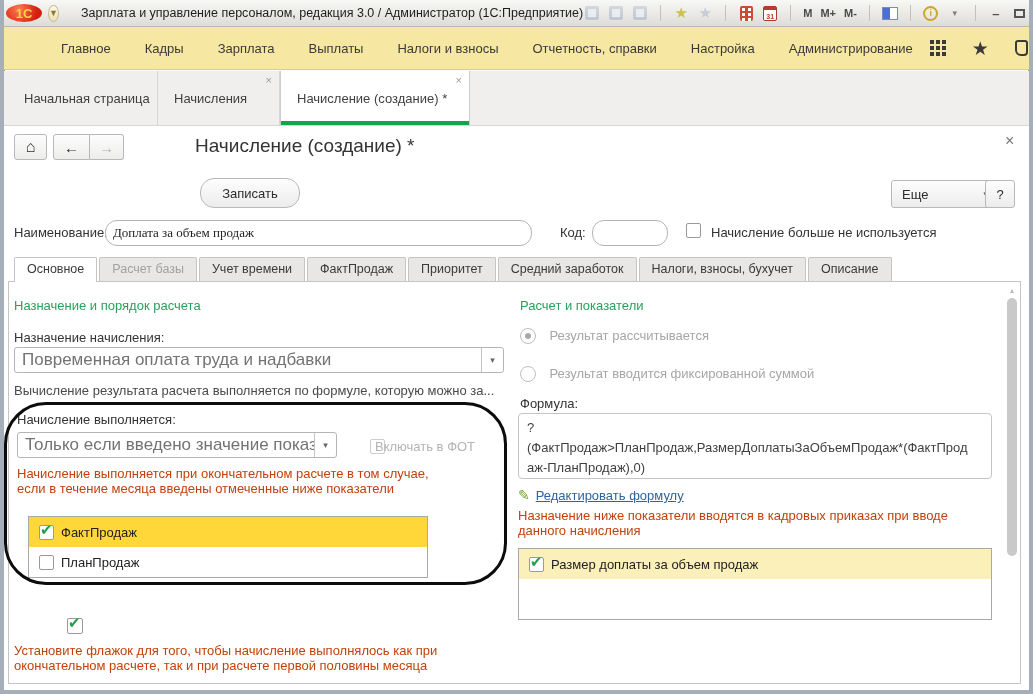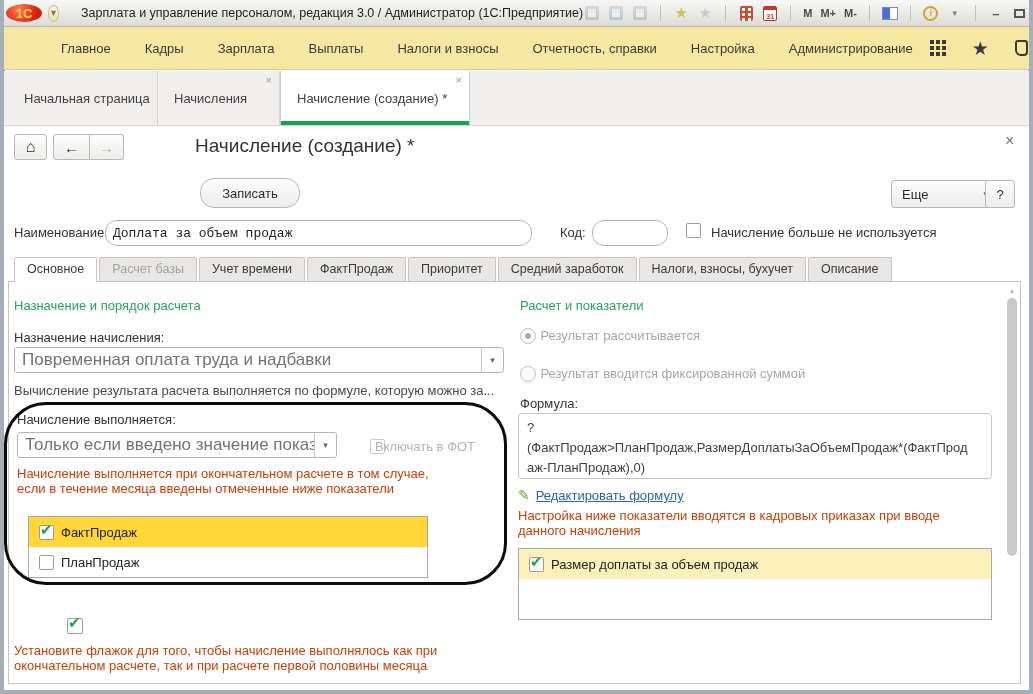--- a/index.html
+++ b/index.html
@@ -77,21 +77,21 @@
     background:linear-gradient(#fdfdfd,#ececec);border:1px solid #b8b8b8;border-radius:3px;
     font-size:13px;color:#2c2c2c;padding:0 14px;}
   .btn-primary{left:10px;top:52px;background:linear-gradient(#ffe263,#ffd11f);border-color:#dfb900;font-weight:bold;}
   .btn-save{left:196px;top:52px;width:100px;border-radius:14px;}
   .btn-more{left:887px;top:54px;width:108px;height:28px;justify-content:space-between;padding:0 10px;}
   .btn-more .caret{font-size:9px;color:#555;}
   .btn-help{left:981px;top:54px;width:30px;height:28px;}
 
   .lbl{font-size:13px;color:#333;white-space:nowrap;}
   .txtinput{position:absolute;height:26px;border:1px solid #b5b5b5;border-radius:12px;background:#fff;
-    font-family:Liberation Mono, monospace;font-size:13px;color:#222;padding:0 7px;}
+    font-family:Liberation Serif, serif;font-size:13px;color:#222;padding:0 7px;}
 
   .cb{position:relative;display:inline-block;width:15px;height:15px;background:#fff;
     border:1px solid #9a9a9a;border-radius:2px;vertical-align:middle;}
   .cb.disabled{border-color:#cccccc;}
   .cb .tick{position:absolute;left:0px;top:-5px;font-size:15px;color:#1fa046;}
   .cb16{width:16px;height:16px;}
 
   
   .subtabs{left:10px;top:131px;display:flex;z-index:3;}
   .subtab{height:24px;line-height:23px;padding:0 12px;background:#e9e7e5;border:1px solid #c6c4c2;
@@ -110,21 +110,21 @@
     color:#666;font-size:9px;}
 
   .listbox{position:absolute;border:1px solid #a9a9a9;background:#fff;z-index:2;}
   .lrow{height:30px;display:flex;align-items:center;padding-left:10px;font-size:13px;color:#222;gap:7px;}
   .lrow.hl-strong{background:#ffd739;}
   .lrow.hl-pale{background:#fbf0ba;}
 
   .radio{display:inline-block;width:16px;height:16px;border:1px solid #bdbdbd;border-radius:50%;
     background:#fff;vertical-align:middle;position:relative;}
   .radio.sel::after{content:"";position:absolute;left:4px;top:4px;width:6px;height:6px;border-radius:50%;background:#a9a9a9;}
-  .radio-lbl{font-size:13px;color:#a6a6a6;vertical-align:middle;}
+  .radio-lbl{font-size:13px;color:#a6a6a6;margin-left:9px;vertical-align:middle;}
 
   .formula-box{position:absolute;border:1px solid #c4c4c4;border-radius:4px;background:#fff;
     font-size:13px;color:#3f3f3f;line-height:20px;padding:4px 8px;white-space:pre-line;}
   .pencil{color:#6a9a2f;font-size:14px;margin-right:6px;}
   .linktext{font-size:13px;color:#2e64a0;text-decoration:underline;}
   .vscroll-up{position:absolute;left:1002px;top:160px;width:12px;text-align:center;font-size:8px;color:#b9b9b9;}
   .vscroll-thumb{position:absolute;left:1003px;top:172px;width:10px;height:258px;background:#c9c9c9;border-radius:5px;}
 
   .annotation-oval{left:0;top:276px;width:503px;height:183px;border:3px solid #0c0c0c;border-radius:42px;
     z-index:6;pointer-events:none;}
@@ -298,21 +298,21 @@
       <span class="radio"></span>
       <span class="radio-lbl">Результат вводится фиксированной суммой</span>
     </span>
     <span class="abs lbl" style="left:516px;top:270px;">Формула:</span>
     <div class="formula-box" style="left:514px;top:287px;width:474px;height:66px;">?
 (ФактПродаж&gt;ПланПродаж,РазмерДоплатыЗаОбъемПродаж*(ФактПрод
 аж-ПланПродаж),0)</div>
     <span class="abs" style="left:514px;top:360px;">
       <span class="pencil">✎</span><span class="linktext">Редактировать формулу</span>
     </span>
-    <span class="abs note" style="left:514px;top:382px;width:480px;">Настройка ниже показатели вводятся в кадровых приказах при вводе
+    <span class="abs note" style="left:514px;top:382px;width:480px;">Назначение ниже показатели вводятся в кадровых приказах при вводе
 данного начисления</span>
     <div class="listbox" style="left:514px;top:422px;width:474px;height:72px;">
       <div class="lrow hl-pale">
         <span class="cb">
             <span class="tick">✔</span>
           </span>
         <span>Размер доплаты за объем продаж</span>
       </div>
     </div>
 

